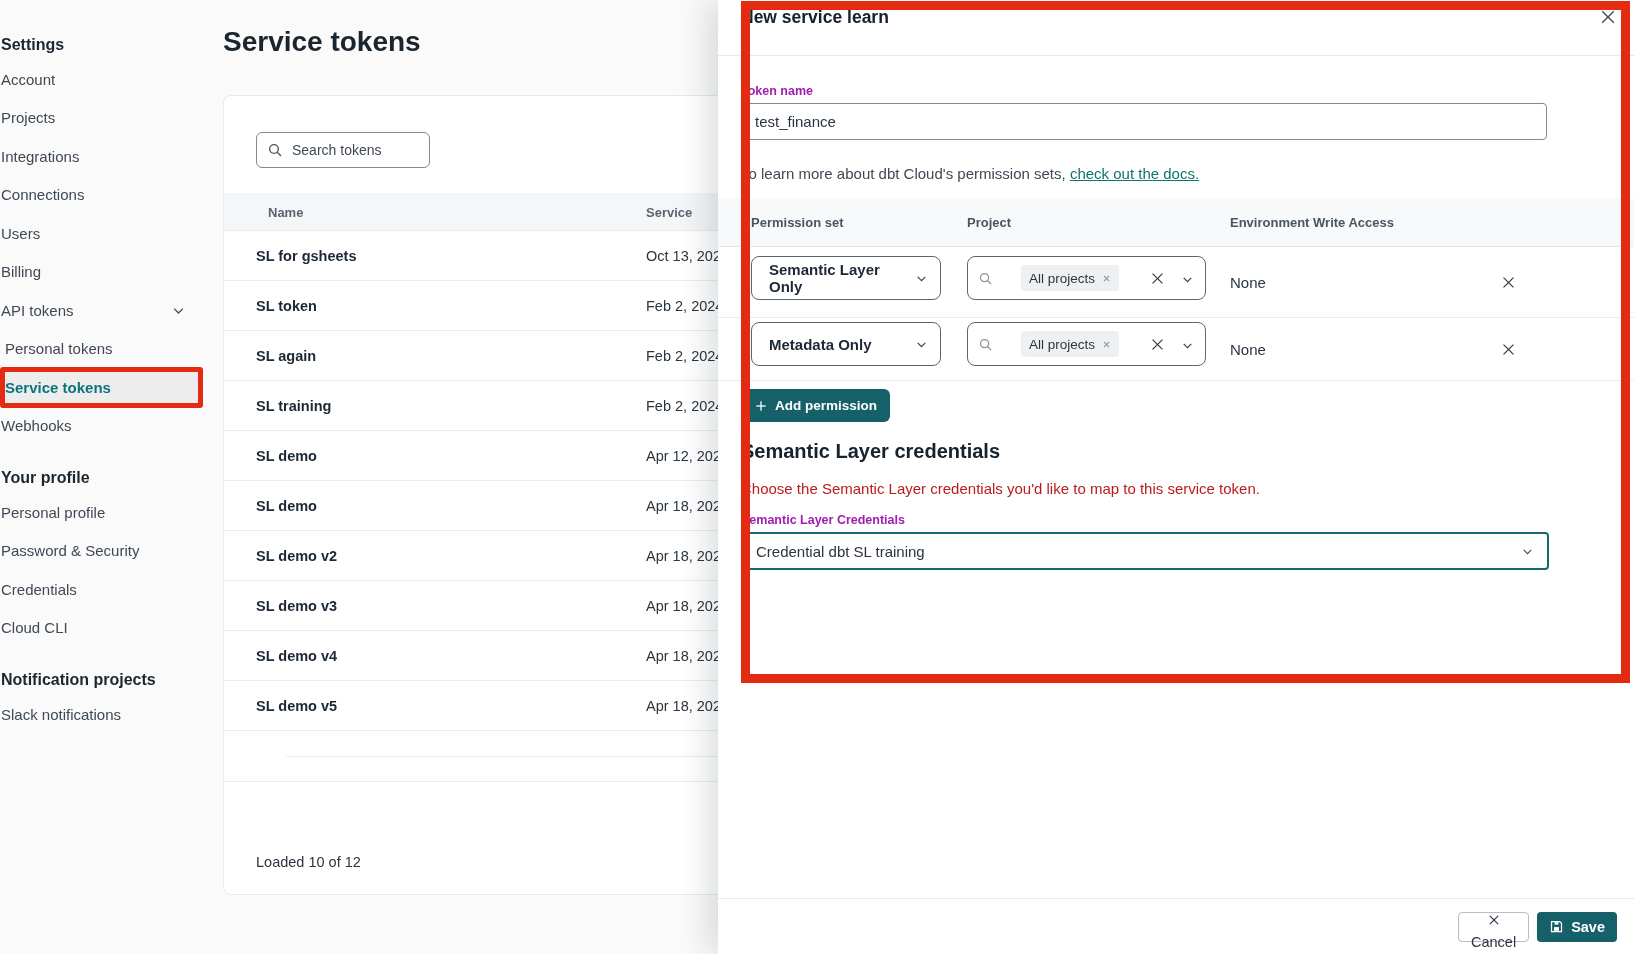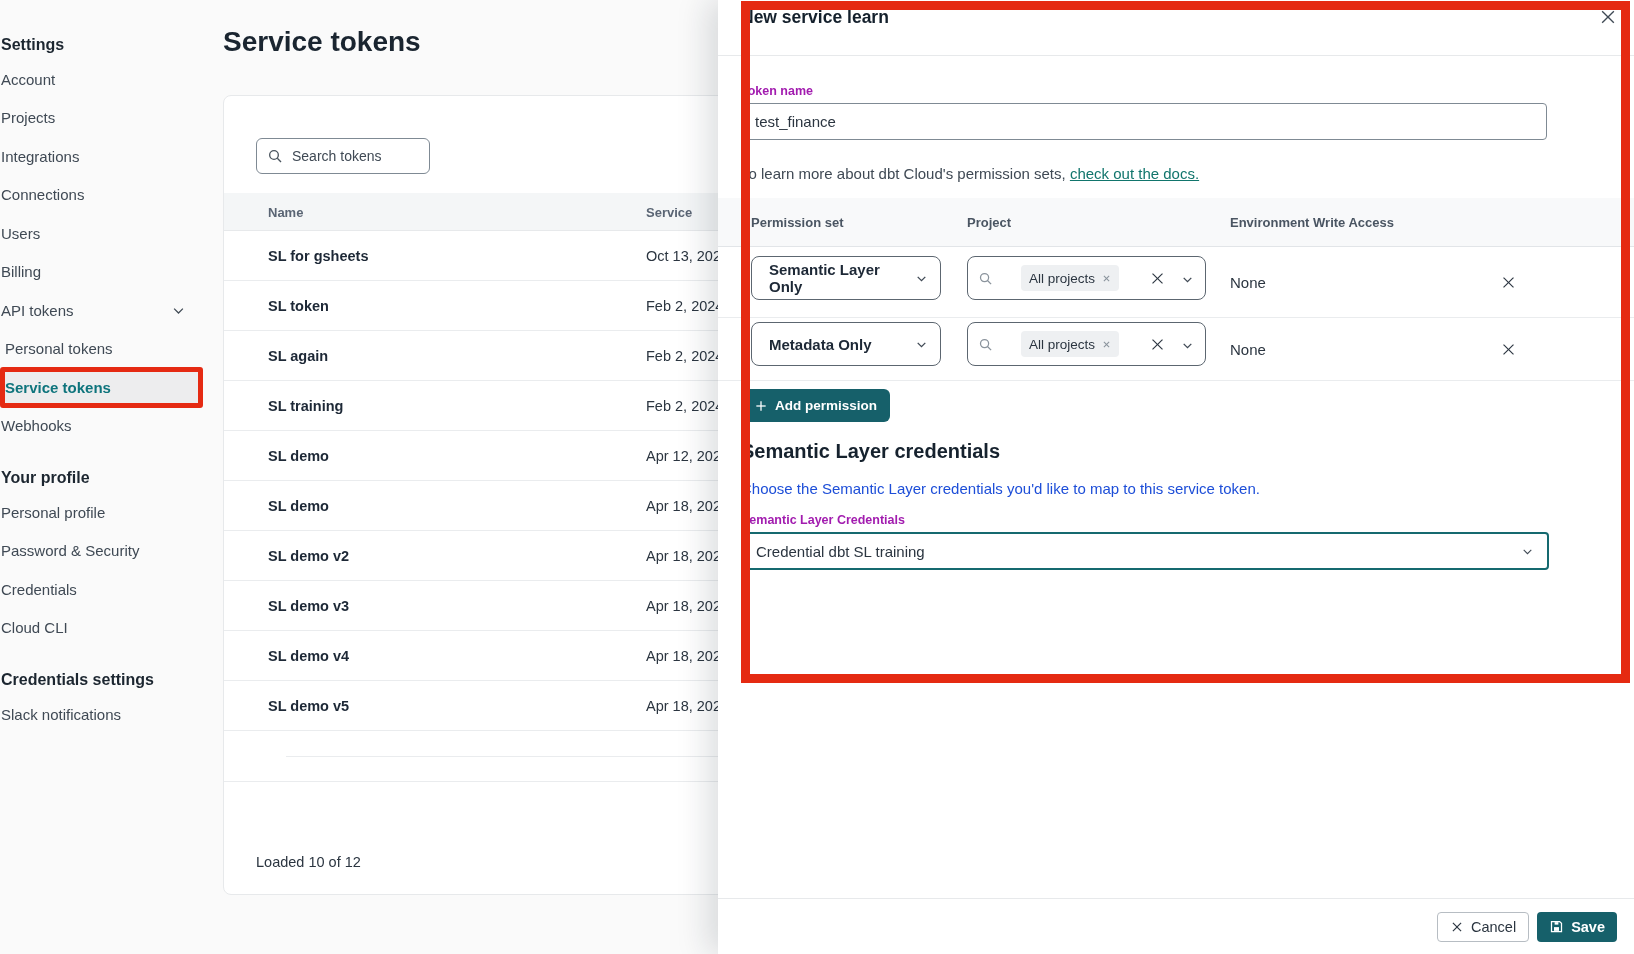--- a/index.html
+++ b/index.html
@@ -20,40 +20,40 @@
   .side-item.active { background:#ededee; border-radius:3px; width:201px; position:relative; color:#0e747c; font-weight:bold; }
   .annotation-inset { position:absolute; inset:-1px; border:5px solid #e52a12; border-radius:3px; pointer-events:none; }
 
   
   .page-title { position:absolute; left:223px; top:26px; font-size:28px; font-weight:bold; color:#1a2530; }
   .card {
     position:absolute; left:223px; top:95px; width:1177px; height:800px;
     background:#fff; border:1px solid #e7e9eb; border-radius:8px;
   }
   .search-box {
-    position:absolute; left:32px; top:42px; width:174px; height:36px;
+    position:absolute; left:32px; top:36px; width:174px; height:36px;
     border:1px solid #7f8a94; border-radius:6px; display:flex; align-items:center; padding:0 10px; background:#fff;
   }
   .search-box svg { color:#4a545e; flex:0 0 auto; }
   .search-box input {
     border:none; outline:none; width:100%; margin-left:9px; font-size:14px;
     font-family:"Liberation Sans", sans-serif; color:#2b3540; background:transparent;
   }
   .search-box input::placeholder { color:#3f4954; opacity:1; }
 
   .table-header {
     position:absolute; left:0; top:97px; width:100%; height:38px; background:#f4f6f7;
     border-bottom:1px solid #e7e9eb;
   }
   .th { position:absolute; top:0; height:38px; display:flex; align-items:center; font-size:13px; font-weight:bold; color:#5a6574; }
   .th.name { left:44px; } .th.created { left:422px; }
 
   .rows { position:absolute; left:0; top:135px; width:100%; }
   .trow { height:50px; border-bottom:1px solid #eaecee; position:relative; }
-  .trow .cell-name { position:absolute; left:44px; top:0; height:50px; display:flex; align-items:center; font-size:14.5px; font-weight:bold; color:#1d2836;text-align:right; }
+  .trow .cell-name { position:absolute; left:32px; top:0; height:50px; display:flex; align-items:center; font-size:14.5px; font-weight:bold; color:#1d2836;text-align:right; }
   .trow .cell-created { position:absolute; left:422px; top:0; height:50px; display:flex; align-items:center; font-size:14.5px; color:#2b3540; white-space:nowrap; }
   .divider-indent { position:absolute; left:62px; right:0; top:660px; border-bottom:1px solid #eaecee; }
   .divider-full { position:absolute; left:0; right:0; top:685px; border-bottom:1px solid #eaecee; }
   .load-status { position:absolute; left:32px; top:758px; font-size:14.5px; color:#2b3540; }
 
   
   .drawer {
     position:absolute; left:718px; top:0; width:916px; height:954px; background:#fff;
     box-shadow:-10px 0 30px rgba(22,33,44,.15); z-index:10;
   }
@@ -104,36 +104,36 @@
   .write-access { position:absolute; left:512px; top:0; height:100%; display:flex; align-items:center; font-size:15px; color:#2b3540; }
   .row-remove { position:absolute; left:782px; top:0; height:100%; display:flex; align-items:center; color:#2b3540; cursor:pointer; background:none; border:none; }
 
   .add-perm-btn {
     position:absolute; left:23px; top:389px; height:33px; padding:0 13px;
     background:#16606a; color:#fff; border:none; border-radius:6px;
     display:flex; align-items:center; gap:7px; font-size:13.5px; font-weight:bold;
     font-family:"Liberation Sans", sans-serif; cursor:pointer;
   }
   .section-heading { position:absolute; left:23px; top:440px; font-size:20px; font-weight:bold; color:#16222e; }
-  .section-desc { position:absolute; left:23px; top:480px; font-size:15px; color:#1d4ed8; }
+  .section-desc { position:absolute; left:23px; top:480px; font-size:15px; color:#b91c1c; }
   .cred-select {
     position:absolute; left:23px; top:532px; width:808px; height:38px;
     border:2px solid #15696f; border-radius:4px; background:#fff;
     display:flex; align-items:center; padding:0 13px; cursor:pointer;
   }
   .cred-select .sel-value { font-size:15px; color:#2b3540; }
   .cred-select .chev { margin-left:auto; color:#3f4954; }
 
   .drawer-footer {
     position:absolute; left:0; right:0; top:898px; height:56px; background:#fff;
     border-top:1px solid #e7e9eb; display:flex; align-items:center; justify-content:flex-end;
     gap:8px; padding-right:17px;
   }
   .btn { height:30px; display:flex; align-items:center; gap:7px; border-radius:4px; font-size:14.5px; font-family:"Liberation Sans", sans-serif; cursor:pointer; }
-  .btn-cancel { background:#fff; border:1px solid #b7bdc3; color:#2b3540; padding:0 12px; }
+  .btn-cancel { background:#fff; border:1px solid #b7bdc3; color:#2b3540; padding:0 12px;flex-direction:column; }
   .btn-save { background:#16606a; border:none; color:#fff; font-weight:bold; padding:0 12px; }
 
   
   .drawer-annotation {
     position:absolute; left:741px; top:1px; width:889px; height:682px;
     border:9px solid #e52a12; z-index:50; pointer-events:none;
   }
 </style>
 </head>
 <body>
@@ -184,21 +184,21 @@
   <div class="side-item">
       <span>Password &amp; Security</span>
     </div>
   <div class="side-item">
       <span>Credentials</span>
     </div>
   <div class="side-item">
       <span>Cloud CLI</span>
     </div>
 
-  <div class="side-heading spaced">Credentials settings</div>
+  <div class="side-heading spaced">Notification projects</div>
   <div class="side-item">
       <span>Slack notifications</span>
     </div>
 </nav>
 
 <h1 class="page-title">Service tokens</h1>
 
 <section class="card">
   <div class="search-box">
     <span>

